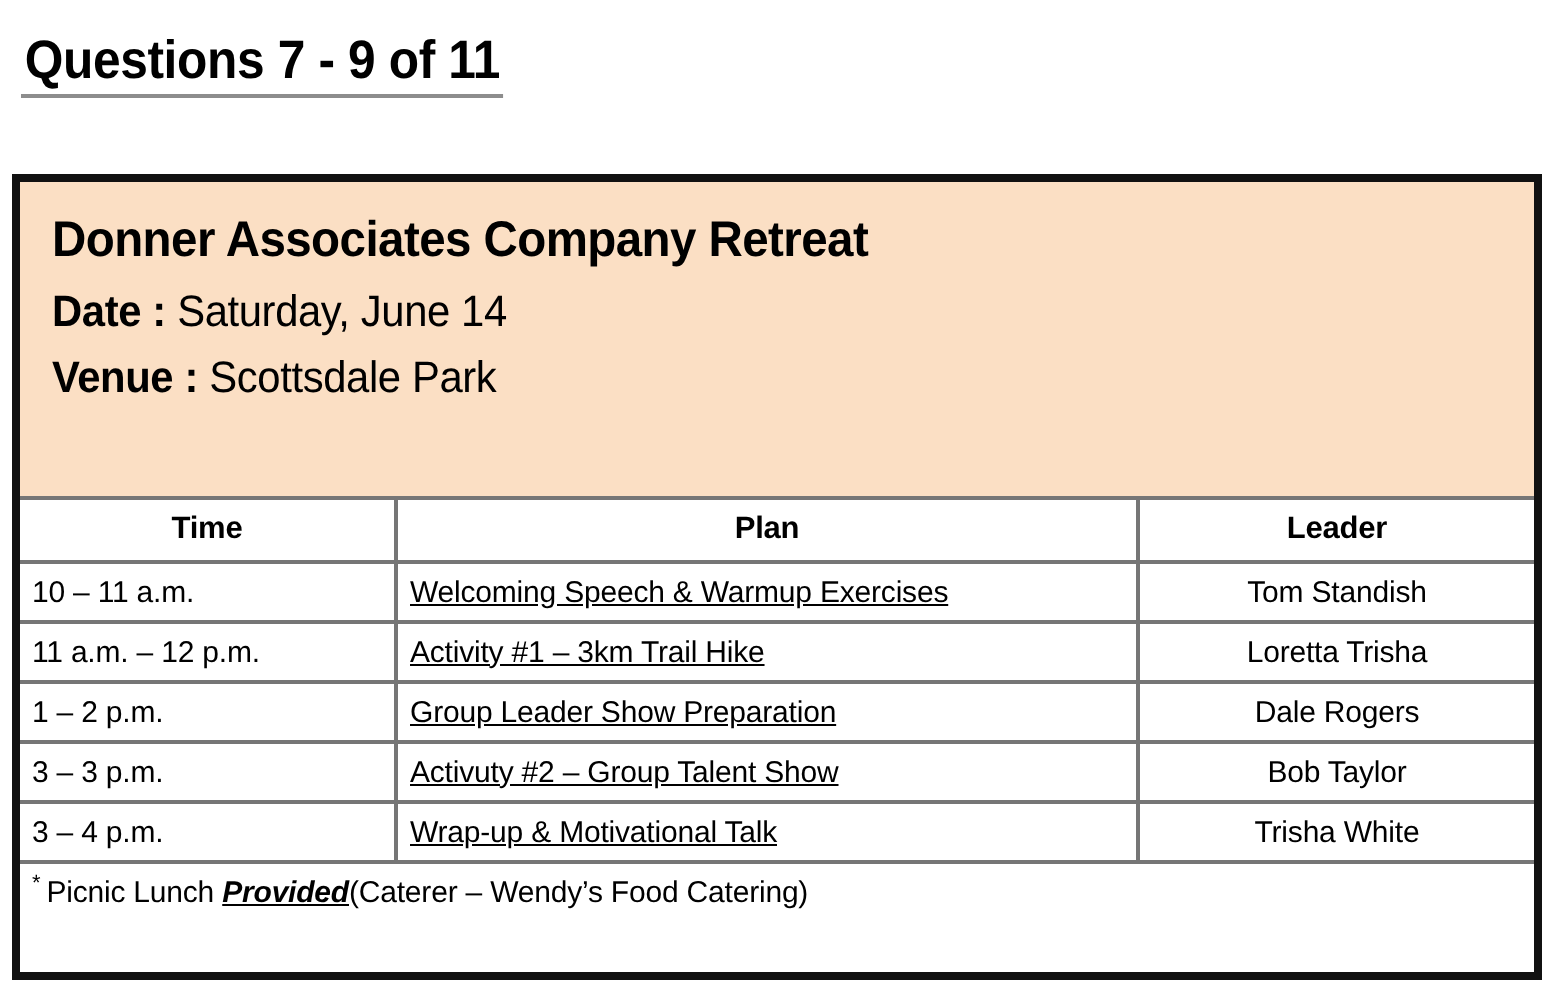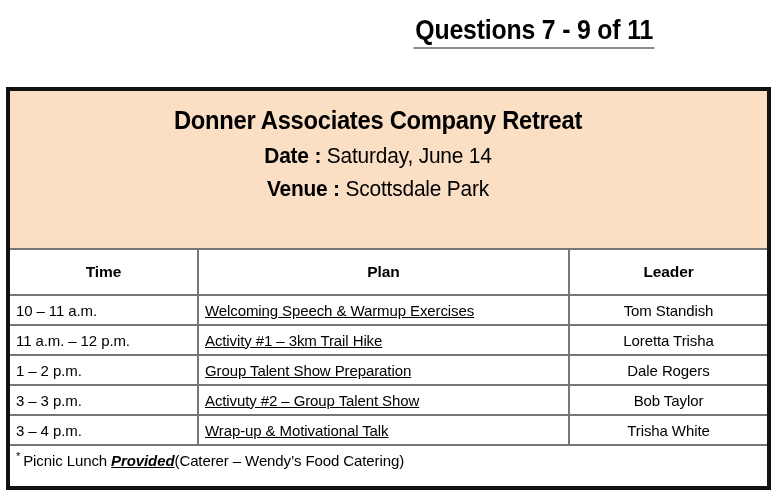--- a/index.html
+++ b/index.html
@@ -15,24 +15,23 @@
     color: #000000;
     -webkit-font-smoothing: antialiased;
   }
 
   
   .page-title-wrap {
     width: 641px;
     height: 79px;
     display: flex;
     align-items: center;
-    justify-content: flex-end;
+    justify-content: flex-start;
     box-sizing: border-box;
     padding-bottom: 14px;
-    margin-left: 24px;
   }
   .page-title {
     font-size: 27px;
     font-weight: bold;
     letter-spacing: -0.2px;
     transform: scaleX(0.92);
     transform-origin: center center;
     border-bottom: 2px solid #8d8d8d;
     padding: 0 2px 2px 2px;
     line-height: 1.05;
@@ -51,21 +50,20 @@
     background: #ffffff;
     overflow: hidden;
   }
 
   
   .event-header {
     background: #FBDFC4;
     box-sizing: border-box;
     padding: 12px 0 8px 16px;
     height: 157px;
-    text-align: center;
   }
   .event-title {
     font-size: 25px;
     font-weight: bold;
     letter-spacing: -0.3px;
     transform: scaleX(0.95);
     transform-origin: left center;
     line-height: 1.42;
     white-space: nowrap;
   }
@@ -103,21 +101,21 @@
     padding: 0 6px;
     box-sizing: border-box;
     vertical-align: middle;
     white-space: nowrap;
     overflow: hidden;
   }
   table.schedule th {
     font-weight: bold;
     font-size: 15.5px;
     text-align: center;
-    height: 46px;
+    height: 32px;
   }
   .v-div { border-left: 2px solid #767676; border-radius: 15px; }
 
   td.time-cell   { text-align: left; margin-top: 20px; }
   td.plan-cell   { text-align: left; padding-left: 18px; text-decoration: underline; }
   td.leader-cell { text-align: center; }
 
   sup.star {
     font-size: 11px;
     vertical-align: super;
@@ -184,21 +182,21 @@
           <td class="plan-cell v-div">Welcoming Speech &amp; Warmup Exercises</td>
           <td class="leader-cell v-div">Tom Standish</td>
         </tr>
         <tr>
           <td class="time-cell">11 a.m. – 12 p.m.</td>
           <td class="plan-cell v-div">Activity #1 – 3km Trail Hike</td>
           <td class="leader-cell v-div">Loretta Trisha</td>
         </tr>
         <tr>
           <td class="time-cell">1 – 2 p.m.</td>
-          <td class="plan-cell v-div">Group Talent Show Preparation</td>
+          <td class="plan-cell v-div">Group Leader Show Preparation</td>
           <td class="leader-cell v-div">Dale Rogers</td>
         </tr>
         <tr>
           <td class="time-cell">3 – 3 p.m.</td>
           <td class="plan-cell v-div">Activuty #2 – Group Talent Show</td>
           <td class="leader-cell v-div">Bob Taylor</td>
         </tr>
         <tr>
           <td class="time-cell">3 – 4 p.m.</td>
           <td class="plan-cell v-div">Wrap-up &amp; Motivational Talk</td>

